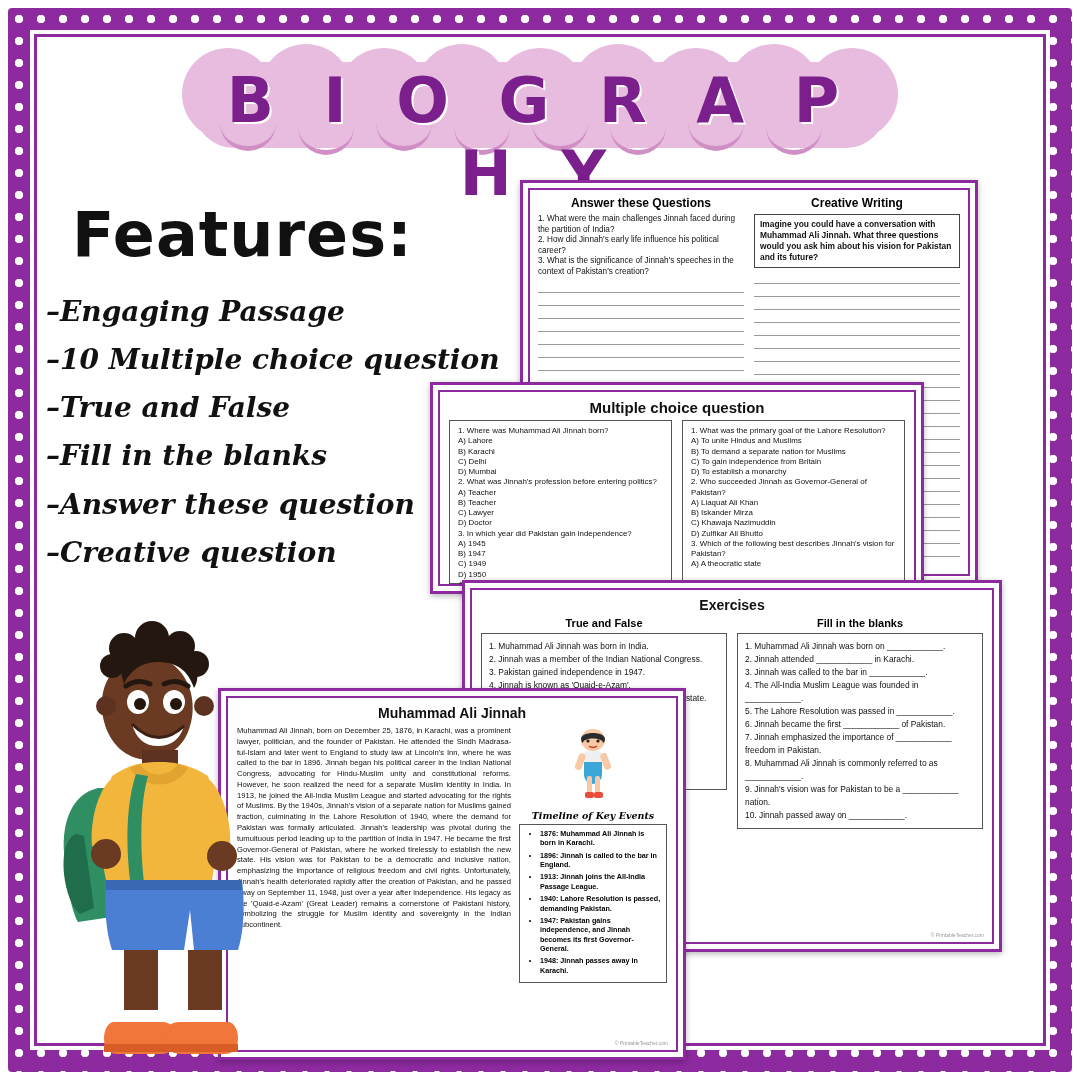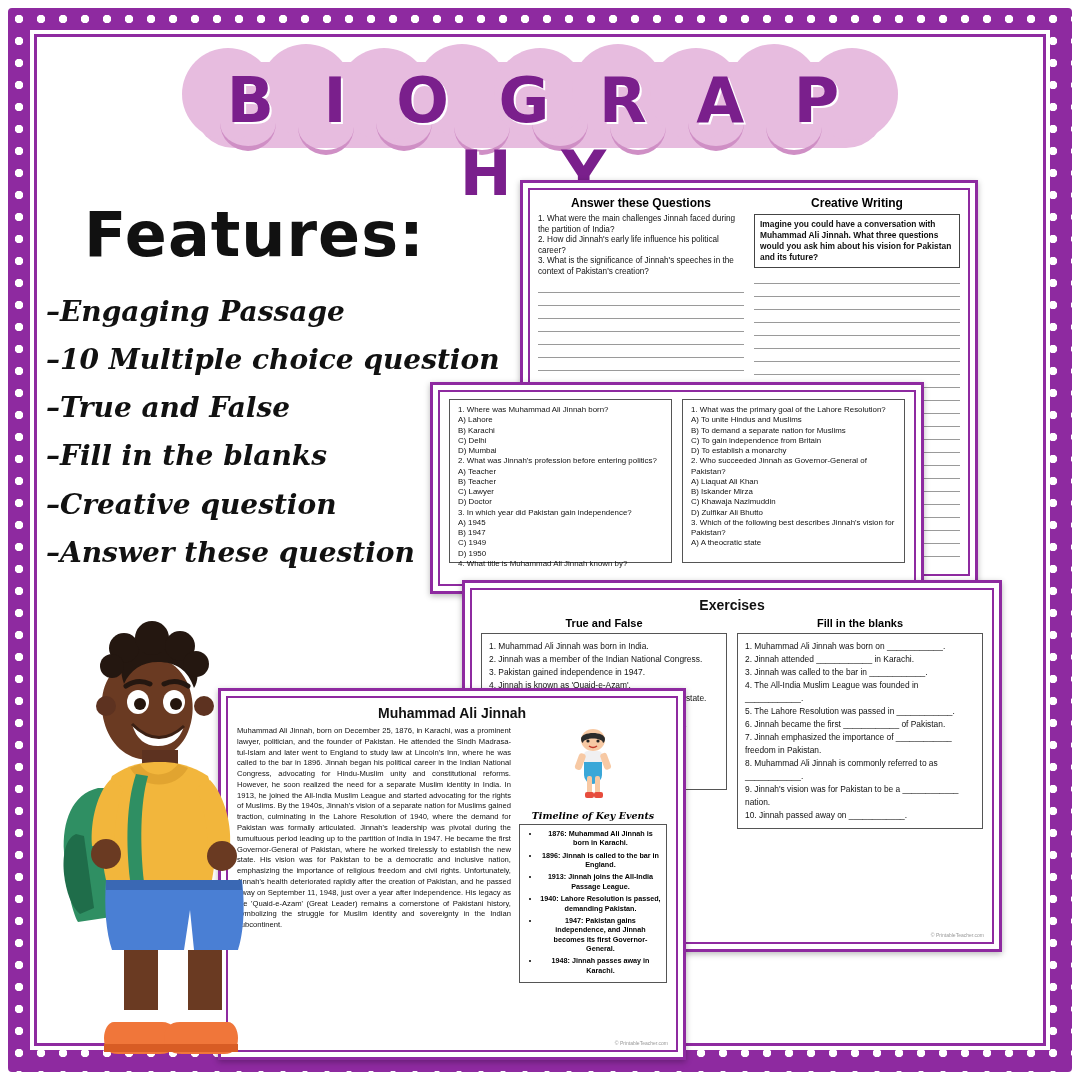--- a/index.html
+++ b/index.html
@@ -68,21 +68,21 @@
     font-family:"DejaVu Sans", sans-serif;
     font-weight:bold;
     font-size:62px;
     letter-spacing:14px;
     color:#7a1f8c;
     text-shadow:2px 2px 0 #ffffff;
   }
 
   
   .features-title{
-    position:absolute;left:84px;top:198px;
+    position:absolute;left:72px;top:198px;
     font-family:"DejaVu Sans", sans-serif;
     font-weight:bold;font-size:62px;color:#111111;
     letter-spacing:1px;
   }
   .features-list{
     position:absolute;left:46px;top:288px;width:470px;
   }
   .features-list div{
     font-family:"DejaVu Serif", serif;
     font-style:italic;
@@ -149,21 +149,21 @@
   #sheet-passage .body{display:flex;gap:8px;}
   #sheet-passage .text{
     flex:1.85;font-size:7.6px;line-height:1.42;text-align:justify;color:#111;
   }
   #sheet-passage .side{flex:1;}
   #sheet-passage .tl-title{
     font-family:"DejaVu Serif",serif;font-style:italic;font-weight:bold;
     font-size:9.5px;margin:4px 0 3px 0;text-align:center;
   }
   #sheet-passage .tl-box{border:1px solid #555;padding:4px 5px 4px 12px;}
-  #sheet-passage .tl-box li{font-size:7.2px;font-weight:bold;line-height:1.3;margin-bottom:3px;text-align:center;}
+  #sheet-passage .tl-box li{font-size:7.2px;font-weight:bold;line-height:1.3;margin-bottom:3px;}
   #sheet-passage ul{margin:0;padding-left:8px;}
 
   
   .girl{position:absolute;left:600px;top:700px;width:60px;height:80px;}
 
   
   .boy{position:absolute;left:40px;top:598px;width:268px;height:470px;}
 </style>
 </head>
 <body>
@@ -197,22 +197,22 @@
     </div>
     <h1>B I O G R A P H Y</h1>
   </div>
 
   <div class="features-title">Features:</div>
   <div class="features-list">
     <div>–Engaging  Passage</div>
     <div>–10 Multiple choice question</div>
     <div>–True and False</div>
     <div>–Fill in the blanks</div>
+    <div>–Answer these question</div>
     <div>–Creative question</div>
-    <div>–Answer these question</div>
   </div>
 
   <div class="sheet" id="sheet-answer">
     <div class="inner">
       <div class="head">
         <div>Answer these Questions</div>
         <div>Creative Writing</div>
       </div>
       <div class="cols" style="margin-top:4px;">
         <div class="col">
@@ -267,20 +267,21 @@
               <i></i>
               <i></i>
           </div>
         </div>
       </div>
     </div>
   </div>
 
   <div class="sheet" id="sheet-mcq">
     <div class="inner">
+      <div class="s-title">Multiple choice question</div>
       <div class="cols">
         <div class="col qbox">
           <div class="q">1. Where was Muhammad Ali Jinnah born?</div>
           <div class="q">A) Lahore</div>
           <div class="q">B) Karachi</div>
           <div class="q">C) Delhi</div>
           <div class="q">D) Mumbai</div>
           <div class="q">2. What was Jinnah's profession before entering politics?</div>
           <div class="q">A) Teacher</div>
           <div class="q">B) Teacher</div>

